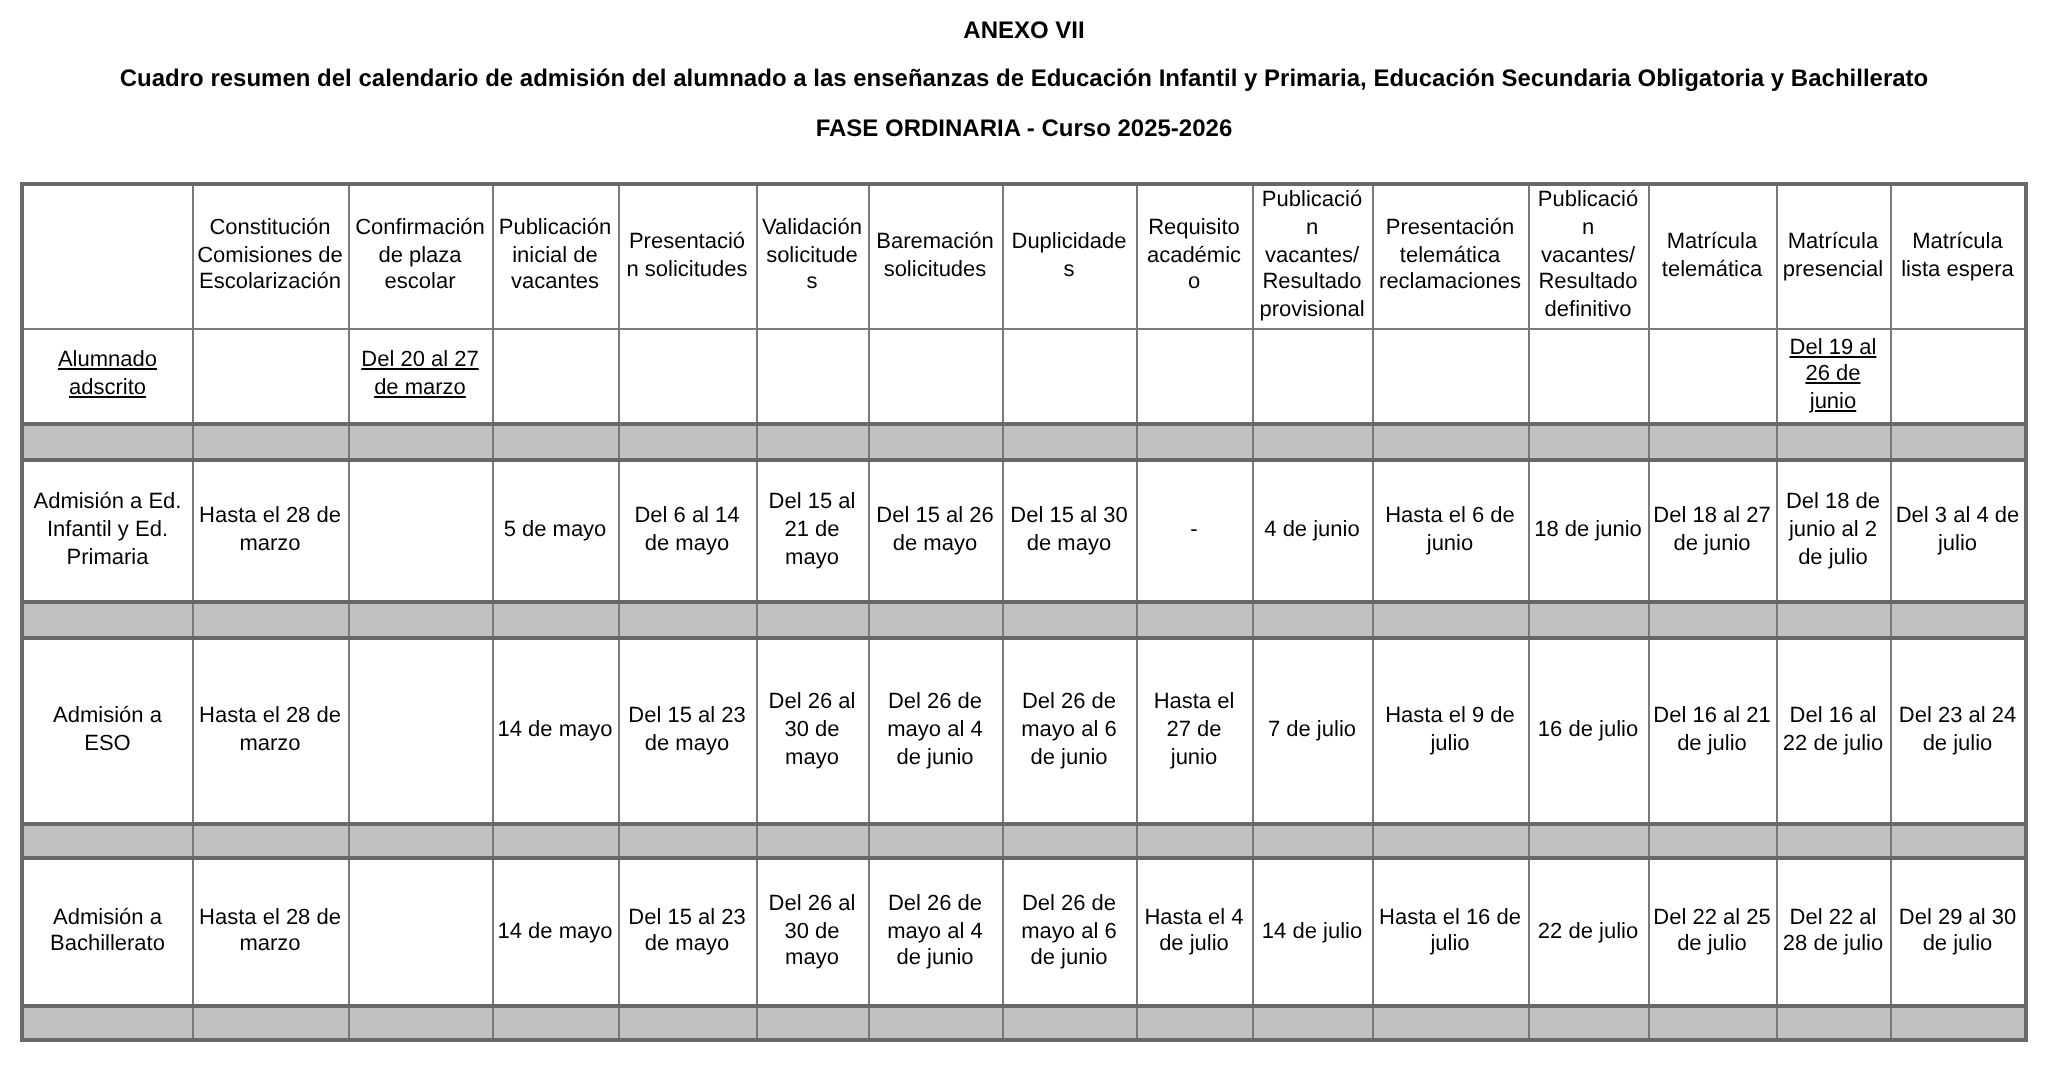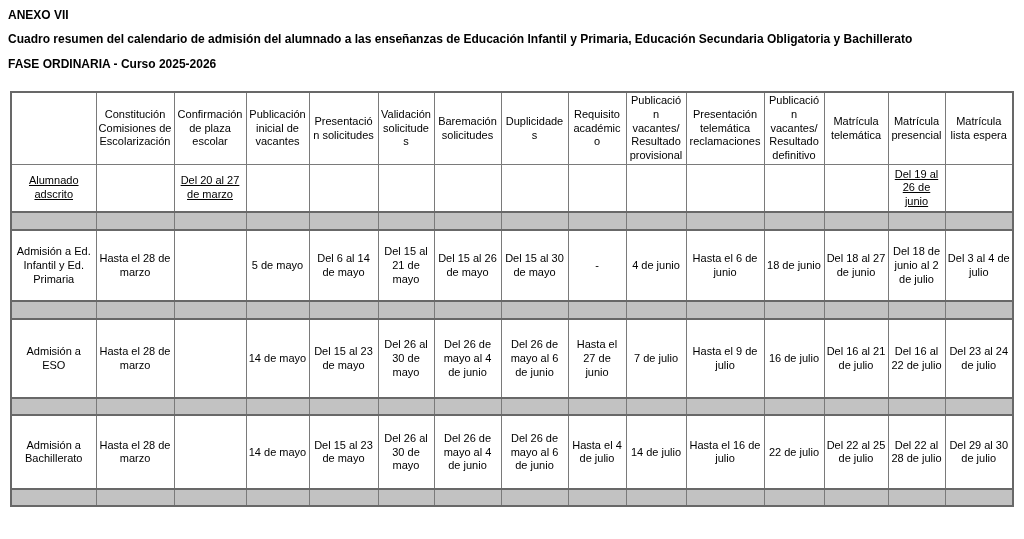--- a/index.html
+++ b/index.html
@@ -10,20 +10,21 @@
     height: 539px;
     overflow: hidden;
     font-family: "Liberation Sans", sans-serif;
     color: #000000;
     --border-col: #7a7a7a;
     --border-dark: #686868;
     --sep-fill: #c2c2c2;
   }
   .titles {
     padding-top: 8px;
+    text-align: center;
   }
   .title-line {
     font-size: 12px;
     font-weight: bold;
     margin: 0 8px 10px 8px;
     line-height: 1.2;
   }
   table.calendar {
     border-collapse: collapse;
     table-layout: fixed;
@@ -161,21 +162,21 @@
         <td></td>
         <td></td>
         <td></td>
         <td></td>
         <td></td>
         <td></td>
         <td></td>
         <td></td>
         <td></td>
       </tr>
-      <tr style="height: 79px;">
+      <tr style="height: 93px;">
         <th scope="row">Admisión a ESO</th>
         <td>Hasta el 28 de marzo</td>
         <td></td>
         <td>14 de mayo</td>
         <td>Del 15 al 23 de mayo</td>
         <td>Del 26 al 30 de mayo</td>
         <td>Del 26 de mayo al 4 de junio</td>
         <td>Del 26 de mayo al 6 de junio</td>
         <td>Hasta el 27 de junio</td>
         <td>7 de julio</td>

